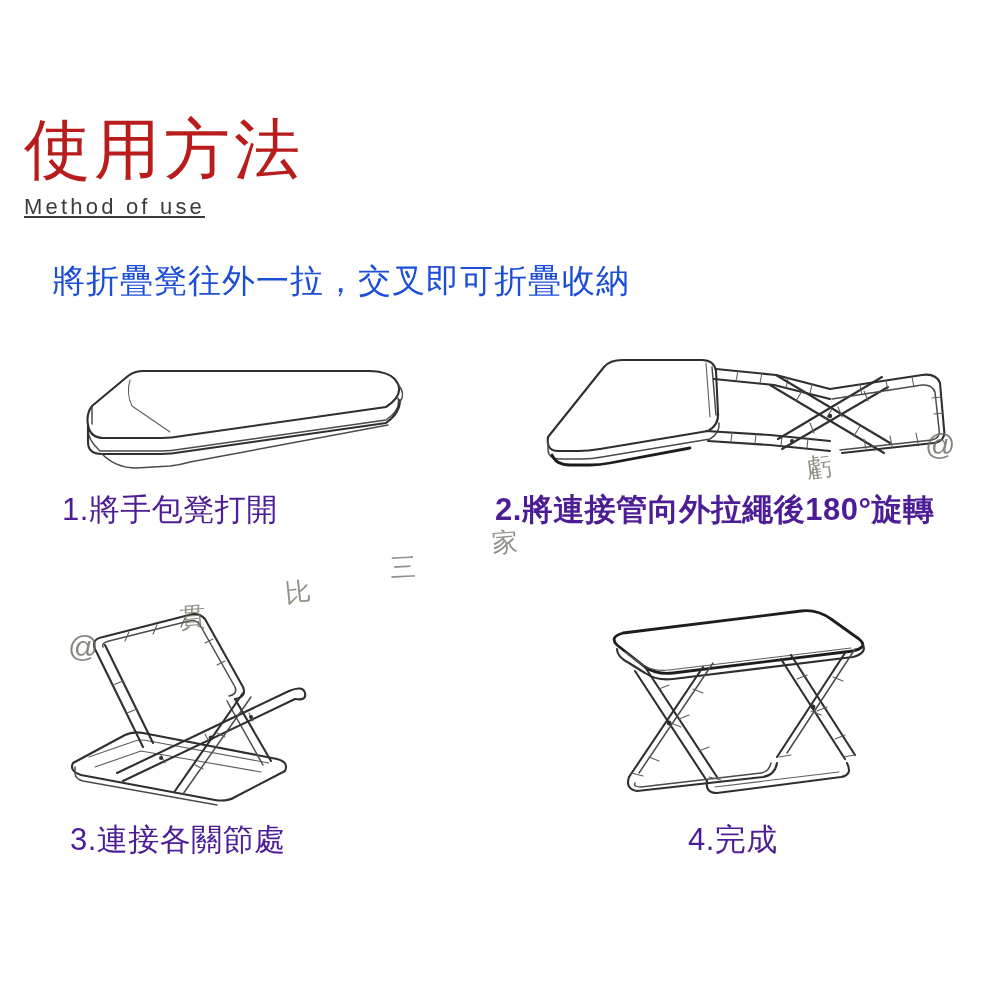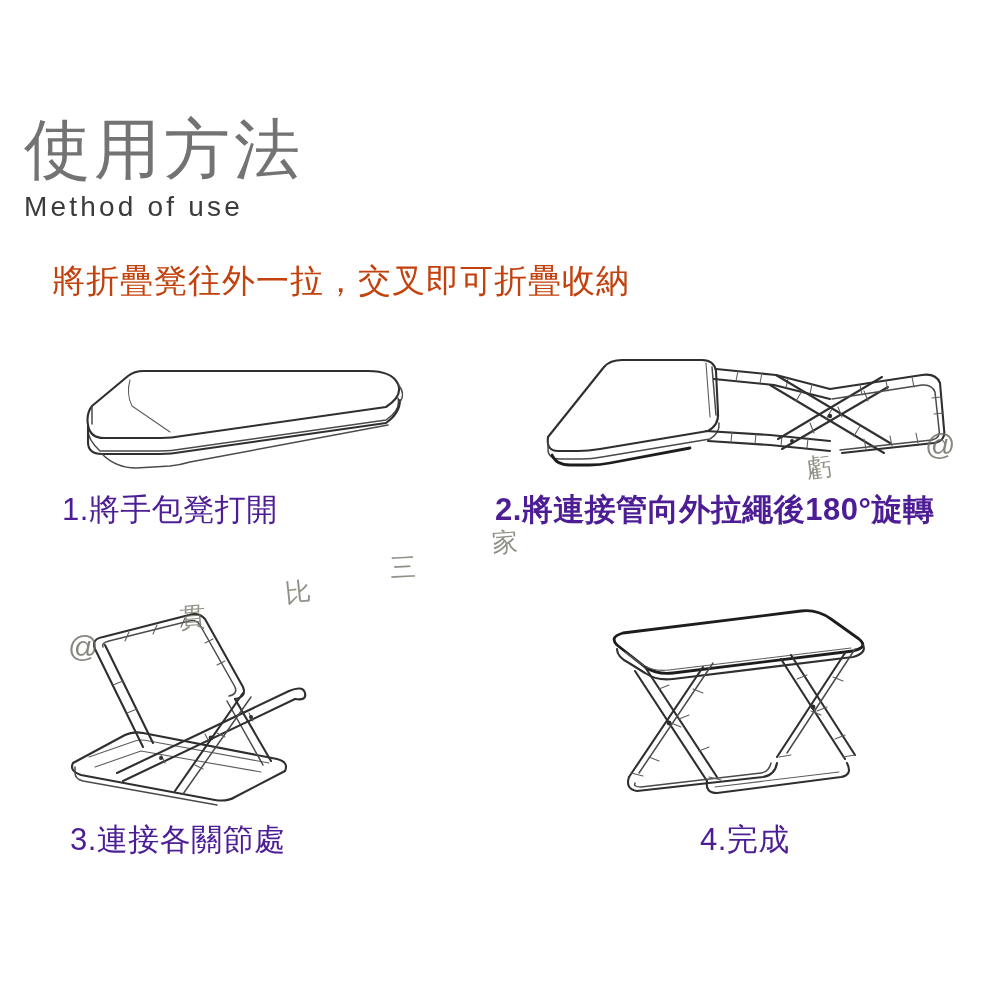--- a/index.html
+++ b/index.html
@@ -21,41 +21,42 @@
     position: absolute;
     left: 24px;
     top: 112px;
     width: 700px;
   }
   #title-cn {
     font-family: "Liberation Sans", "DejaVu Sans", sans-serif;
     font-size: 66px;
     line-height: 74px;
     font-weight: 400;
-    color: #737373;
+    color: #b91c1c;
     letter-spacing: 4px;
     white-space: nowrap;
   }
   #title-en {
     margin-top: 6px;
     font-family: "Liberation Sans", "DejaVu Sans", sans-serif;
-    font-size: 28px;
+    font-size: 22px;
     line-height: 30px;
     font-weight: 400;
     color: #3b3b3b;
     letter-spacing: 3.2px;
     white-space: nowrap;
+    text-decoration: underline;
   }
   #subtitle {
     position: absolute;
     left: 52px;
     top: 260px;
     font-size: 33px;
     line-height: 42px;
-    color: #c2410c;
+    color: #1d4ed8;
     letter-spacing: 1px;
     white-space: nowrap;
   }
 
   
   .step {
     position: absolute;
   }
   .step-art {
     position: absolute;
@@ -81,21 +82,21 @@
   #step4 { left: 500px; top: 575px; width: 500px; height: 310px; }
 
   #step1 .step-art { left: 20px;  top: 5px; }
   #step2 .step-art { left: 40px;  top: 0px; }
   #step3 .step-art { left: 65px;  top: 20px; }
   #step4 .step-art { left: 95px;  top: 30px; }
 
   #cap1 { left: 62px;  top: 145px; }
   #cap2 { left: 5px;   top: 145px; }
   #cap3 { left: 70px;  top: 245px; }
-  #cap4 { left: 200px; top: 245px; }
+  #cap4 { left: 188px; top: 245px; }
 
   
   .wm {
     position: absolute;
     color: #7b7a6e;
     font-family: "Liberation Serif", "DejaVu Serif", serif;
     font-size: 26px;
     line-height: 26px;
     opacity: 0.82;
     user-select: none;

